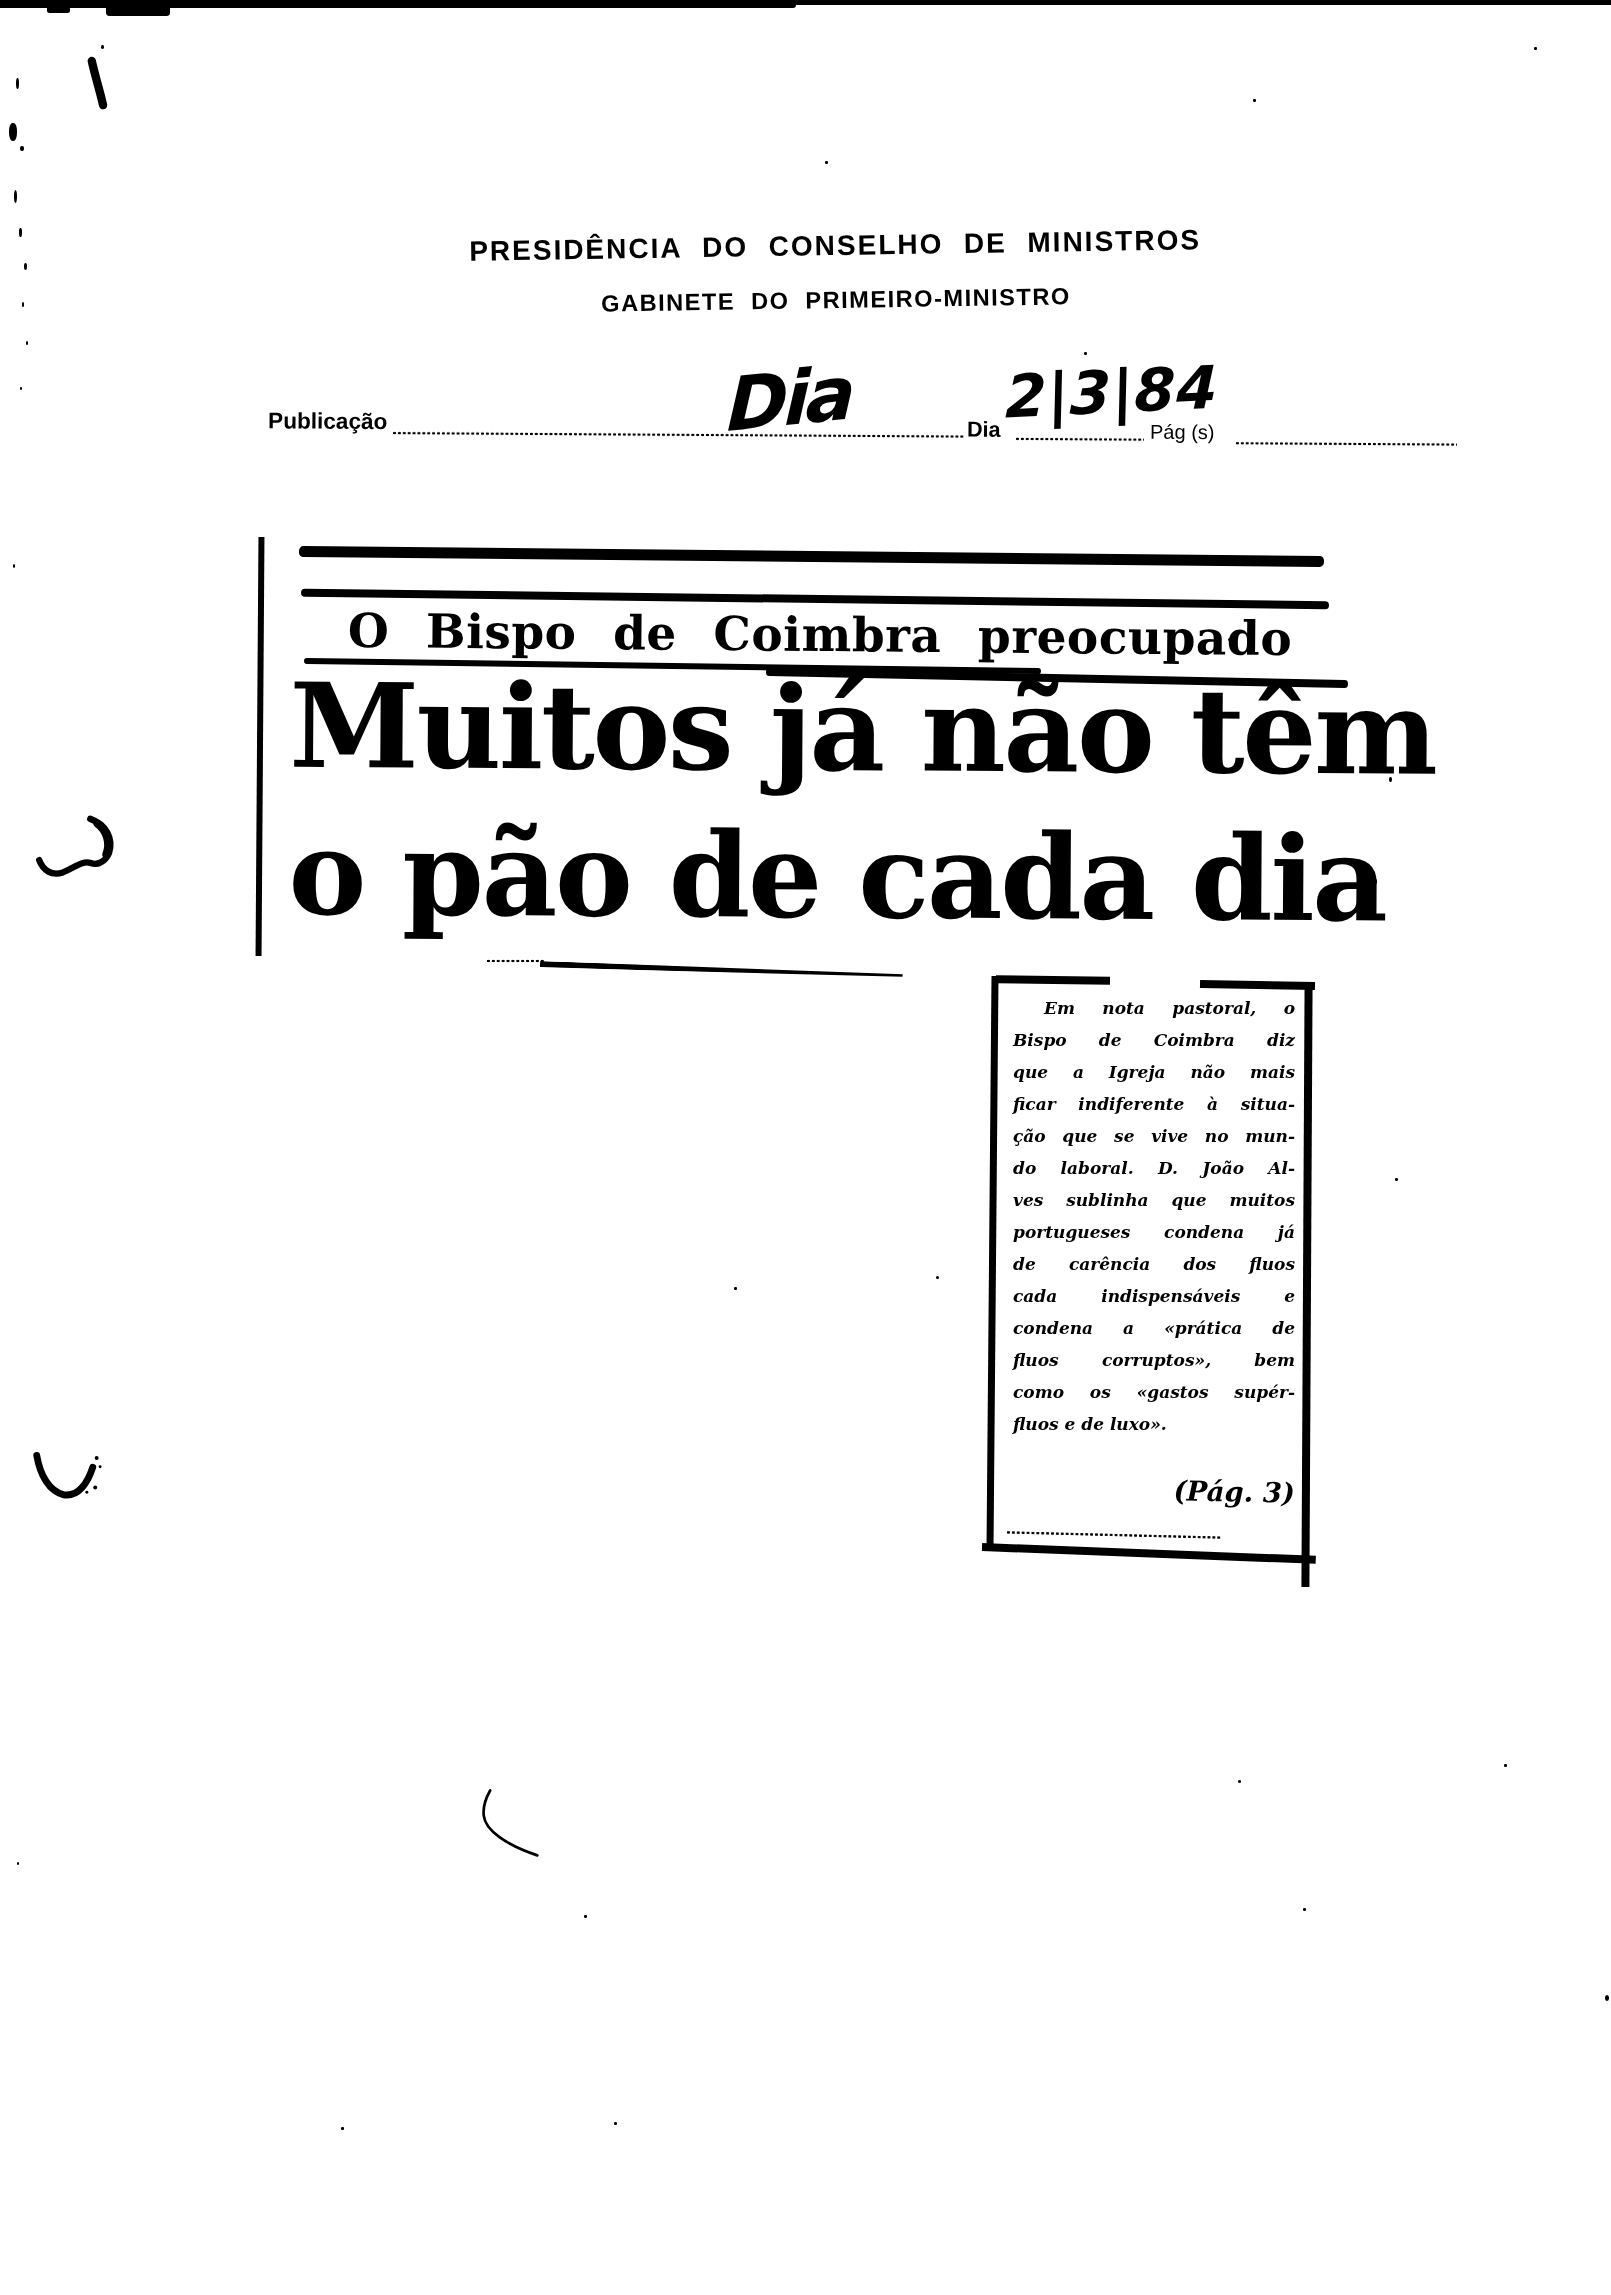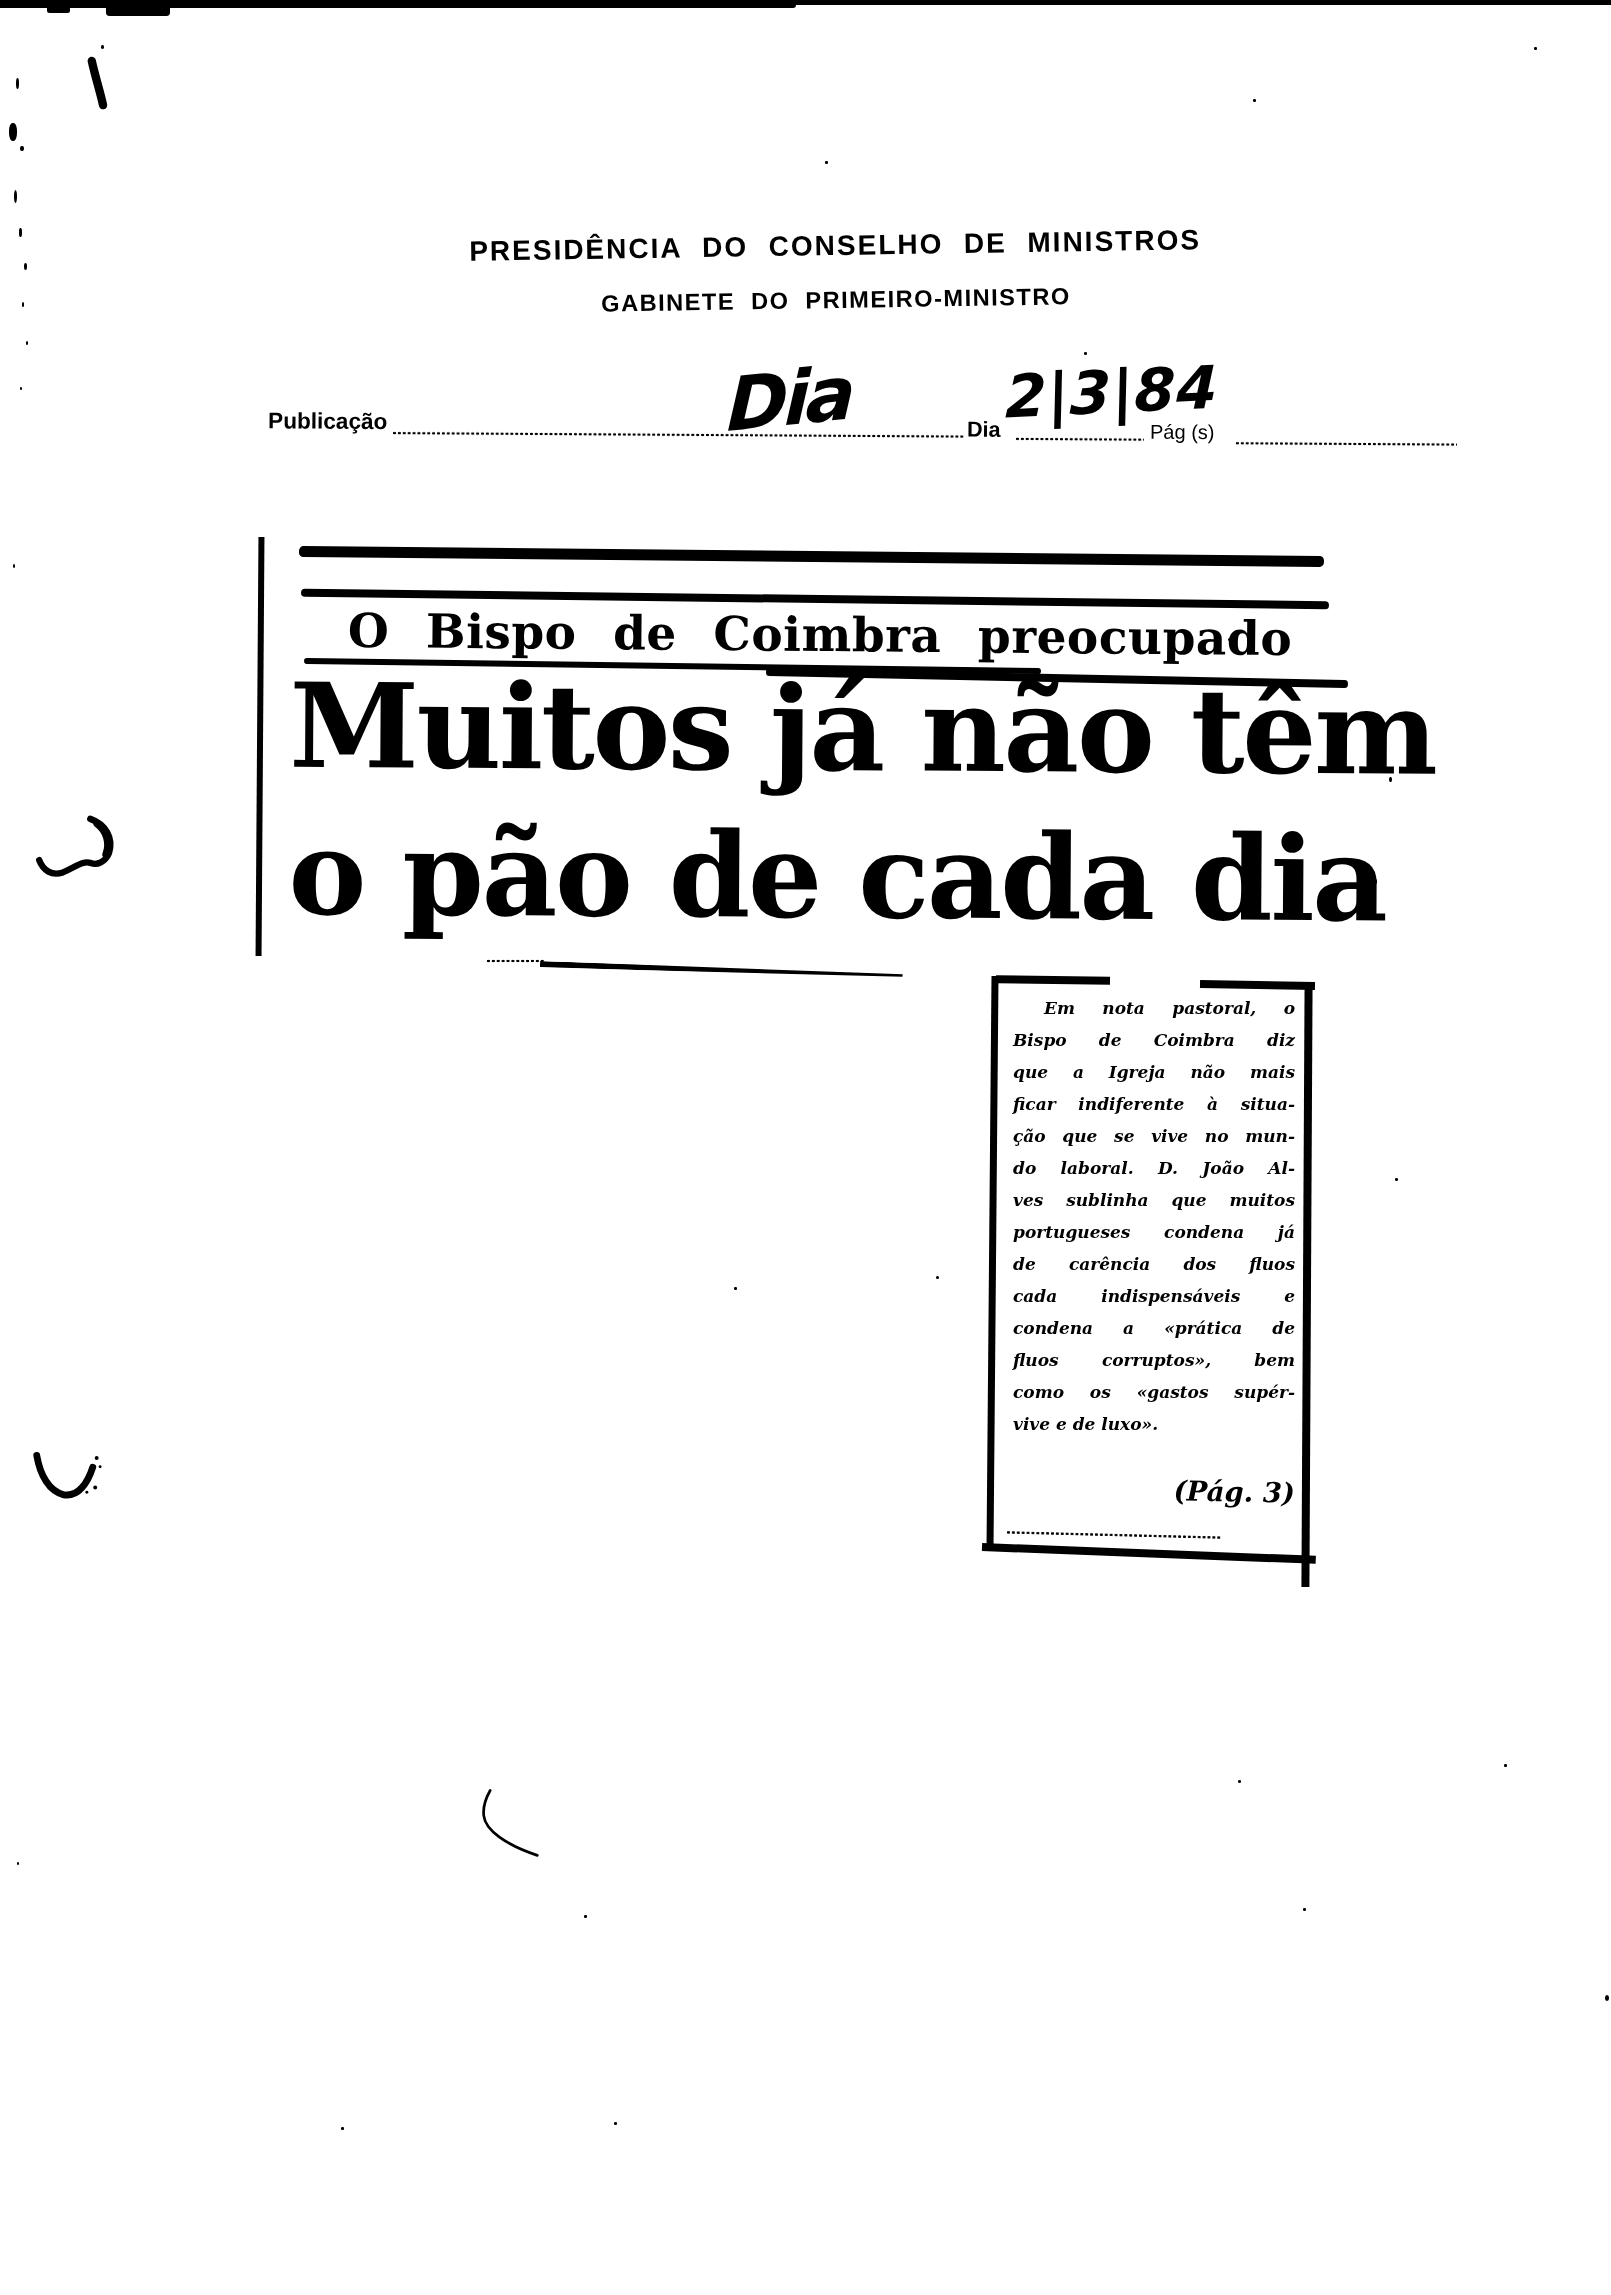--- a/index.html
+++ b/index.html
@@ -143,21 +143,21 @@
     <div class="ln">ficar indiferente à situa-</div>
     <div class="ln">ção que se vive no mun-</div>
     <div class="ln">do laboral. D. João Al-</div>
     <div class="ln">ves sublinha que muitos</div>
     <div class="ln">portugueses condena já</div>
     <div class="ln">de carência dos fluos</div>
     <div class="ln">cada indispensáveis e</div>
     <div class="ln">condena a «prática de</div>
     <div class="ln">fluos corruptos», bem</div>
     <div class="ln">como os «gastos supér-</div>
-    <div class="ln last">vive e de luxo».</div>
+    <div class="ln last">fluos e de luxo».</div>
   </div>
   <div class="abs serif pageref">(Pág. 3)</div>
 
   <svg class="marks" viewBox="0 0 3280 4672">
     <path d="M 186 124 C 193 156 203 186 209 214" stroke-width="17"></path>
     <path d="M 183 1667 C 214 1678 231 1706 221 1737 C 213 1755 197 1762 184 1757 C 168 1751 151 1766 127 1776 C 105 1784 87 1772 79 1751" stroke-width="13"></path>
     <path d="M 197 1677 C 216 1691 224 1716 215 1739" stroke-width="15"></path>
     <path d="M 74 2963 C 81 3003 99 3036 129 3043 C 159 3048 178 3018 188 2987" stroke-width="14"></path>
     <circle class="blob" cx="196" cy="2968" r="4"></circle>
     <circle class="blob" cx="203" cy="2986" r="3"></circle>

